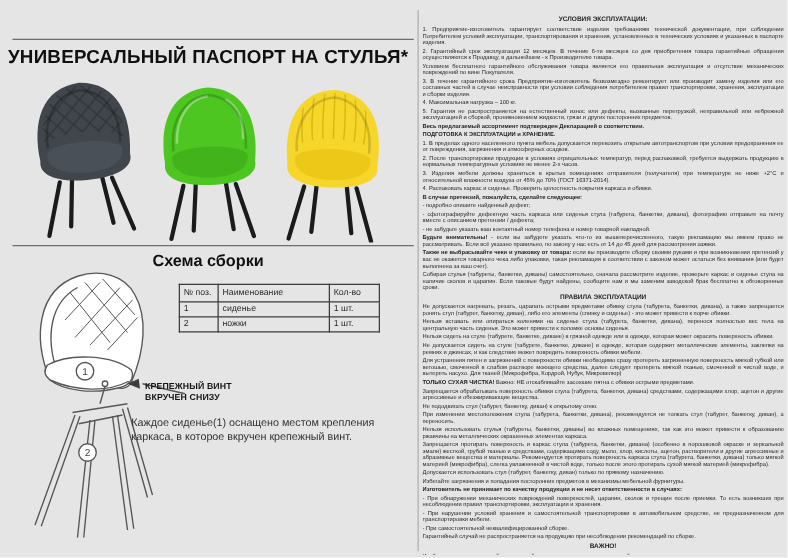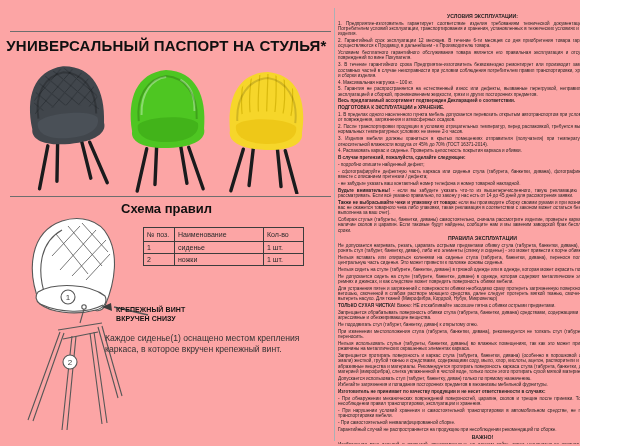--- a/index.html
+++ b/index.html
@@ -1,16 +1,16 @@
 <!DOCTYPE html>
 <html><head>
 <meta charset="utf-8">
 <style>
   html,body{margin:0;padding:0;background:#ffffff;}
-  .page{position:relative;width:580px;height:446px;background:#fca5a5;overflow:hidden;
+  .page{position:relative;width:630px;height:446px;background:#e5e5e5;overflow:hidden;
         font-family:"Liberation Sans",sans-serif;color:#222;}
   .rule{position:absolute;left:10px;width:321px;border-top:1.6px solid #6e6e6e;}
   .rule.top{top:31px;}
   .rule.mid{top:196px;}
   .vdivider{position:absolute;left:334px;top:8px;height:433px;border-left:1px solid #aab0b5;}
   .doc-title{position:absolute;top:37px;left:0;width:333px;text-align:center;
              font-size:15px;font-weight:bold;color:#101010;letter-spacing:.2px;}
   .chairs-svg{position:absolute;left:12px;top:56px;}
   .assembly-title{position:absolute;top:201px;left:0;width:333px;text-align:center;
                   font-size:13px;font-weight:bold;color:#101010;}
@@ -99,21 +99,21 @@
         <path d="M54,7 C55,24 55,40 54,48"></path>
           <path d="M62,8 C64,26 64,40 62,50"></path>
         <path d="M70,10 C72,26 72,40 70,52"></path>
       </g>
       <path d="M16,60 C24,51 68,51 76,60 C78,70 68,78 46,78 C24,78 14,70 16,60 Z" fill="#eec818"></path>
       <path d="M17,56 C15,32 27,14 46,12 C65,14 77,32 75,56" fill="none" stroke="rgba(0,0,0,0.15)" stroke-width="2"></path>
     </g>
   </svg>
 
   <div class="rule mid"></div>
-  <div class="assembly-title">Схема правил</div>
+  <div class="assembly-title">Схема сборки</div>
 
   <svg class="assembly-svg" width="215" height="234" viewBox="0 0 215 234">
     <g fill="#ffffff" stroke="#575757" stroke-width="1.1">
 
       <path d="M32,92 C18,58 22,20 54,9 C72,3 92,8 100,24 C110,42 108,68 97,94 C94,99 88,100 84,97"></path>
       <path d="M38,86 C28,58 32,30 54,18" fill="none"></path>
 
       <g fill="none" stroke-width="0.8">
         <path d="M44,44 L72,14 M52,58 L88,18 M64,64 L98,28 M78,68 L102,42"></path>
         <path d="M48,22 L80,62 M60,14 L94,54 M74,11 L100,40"></path>

